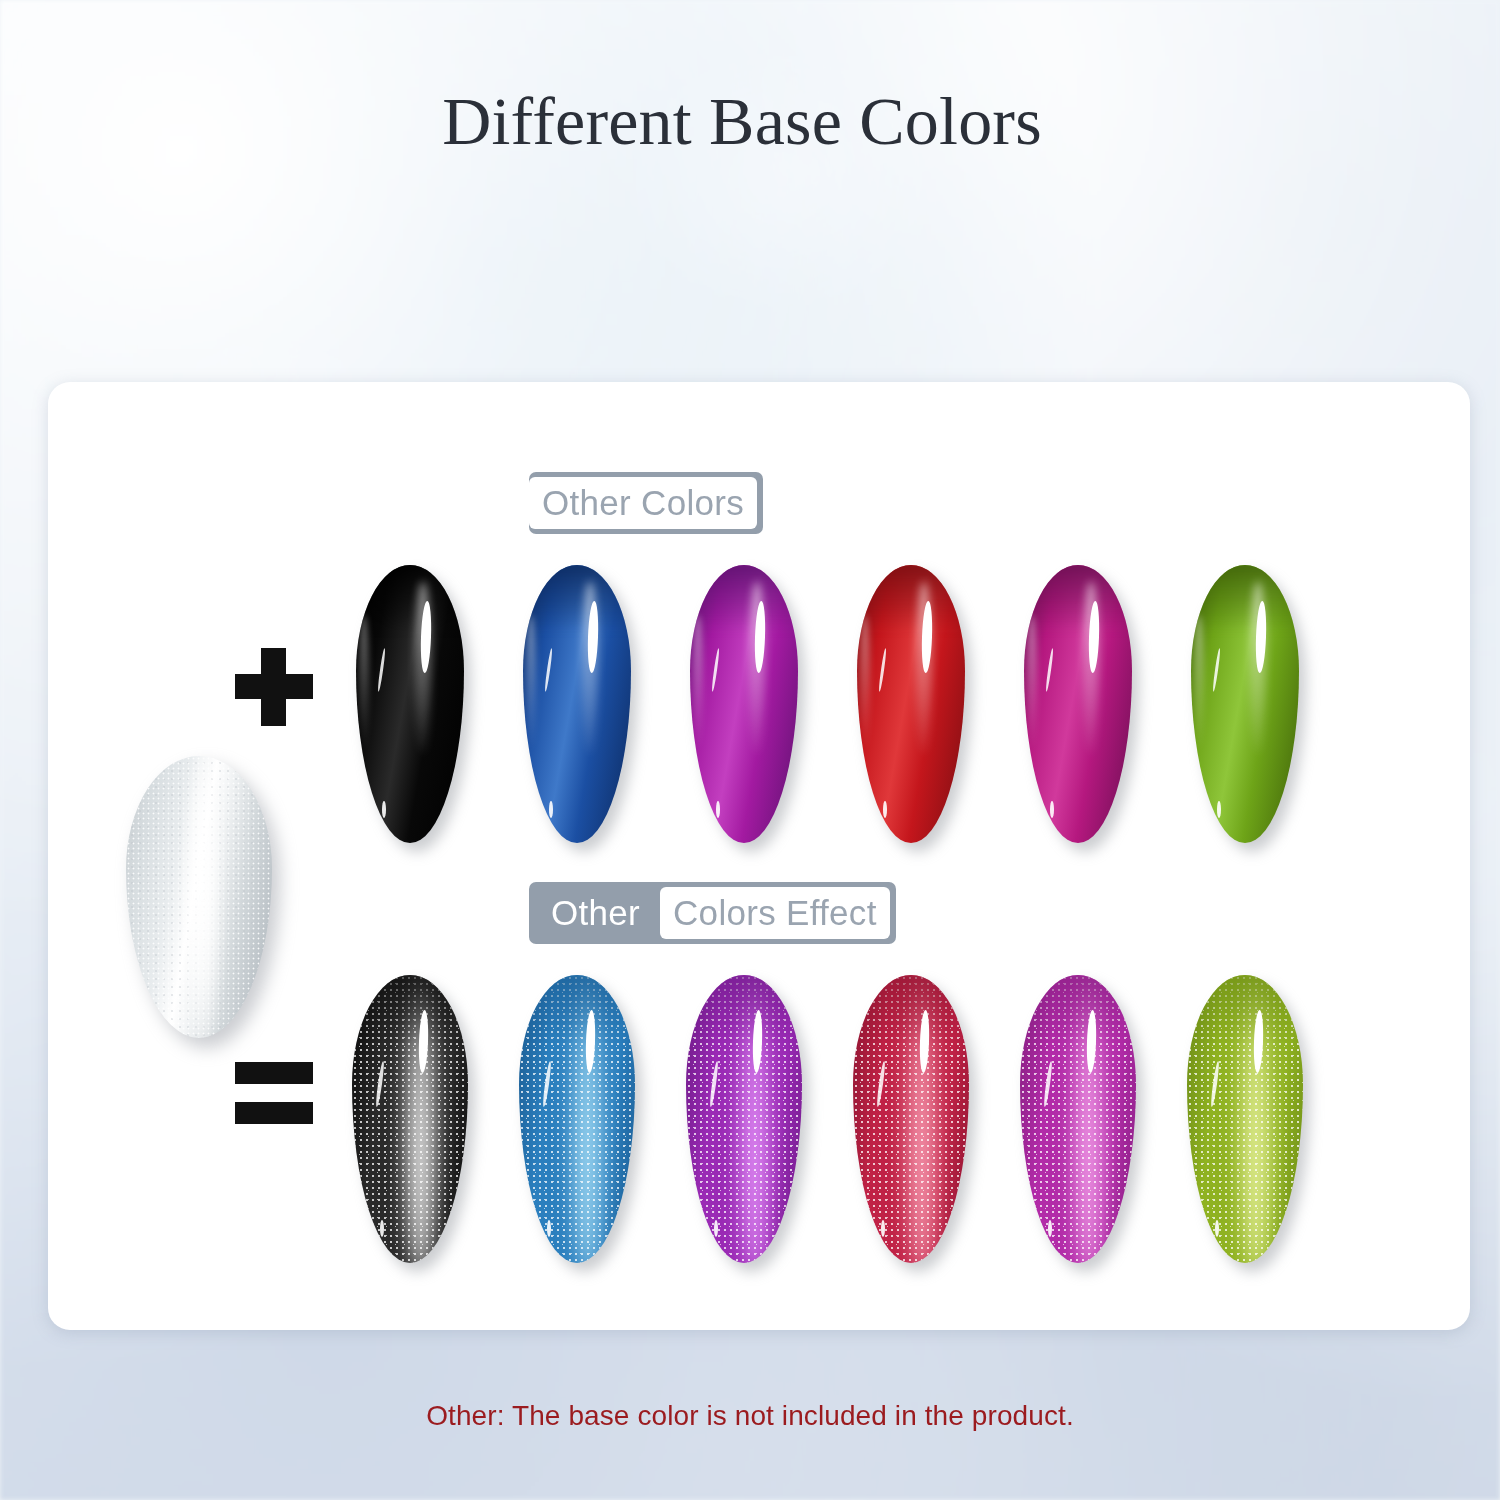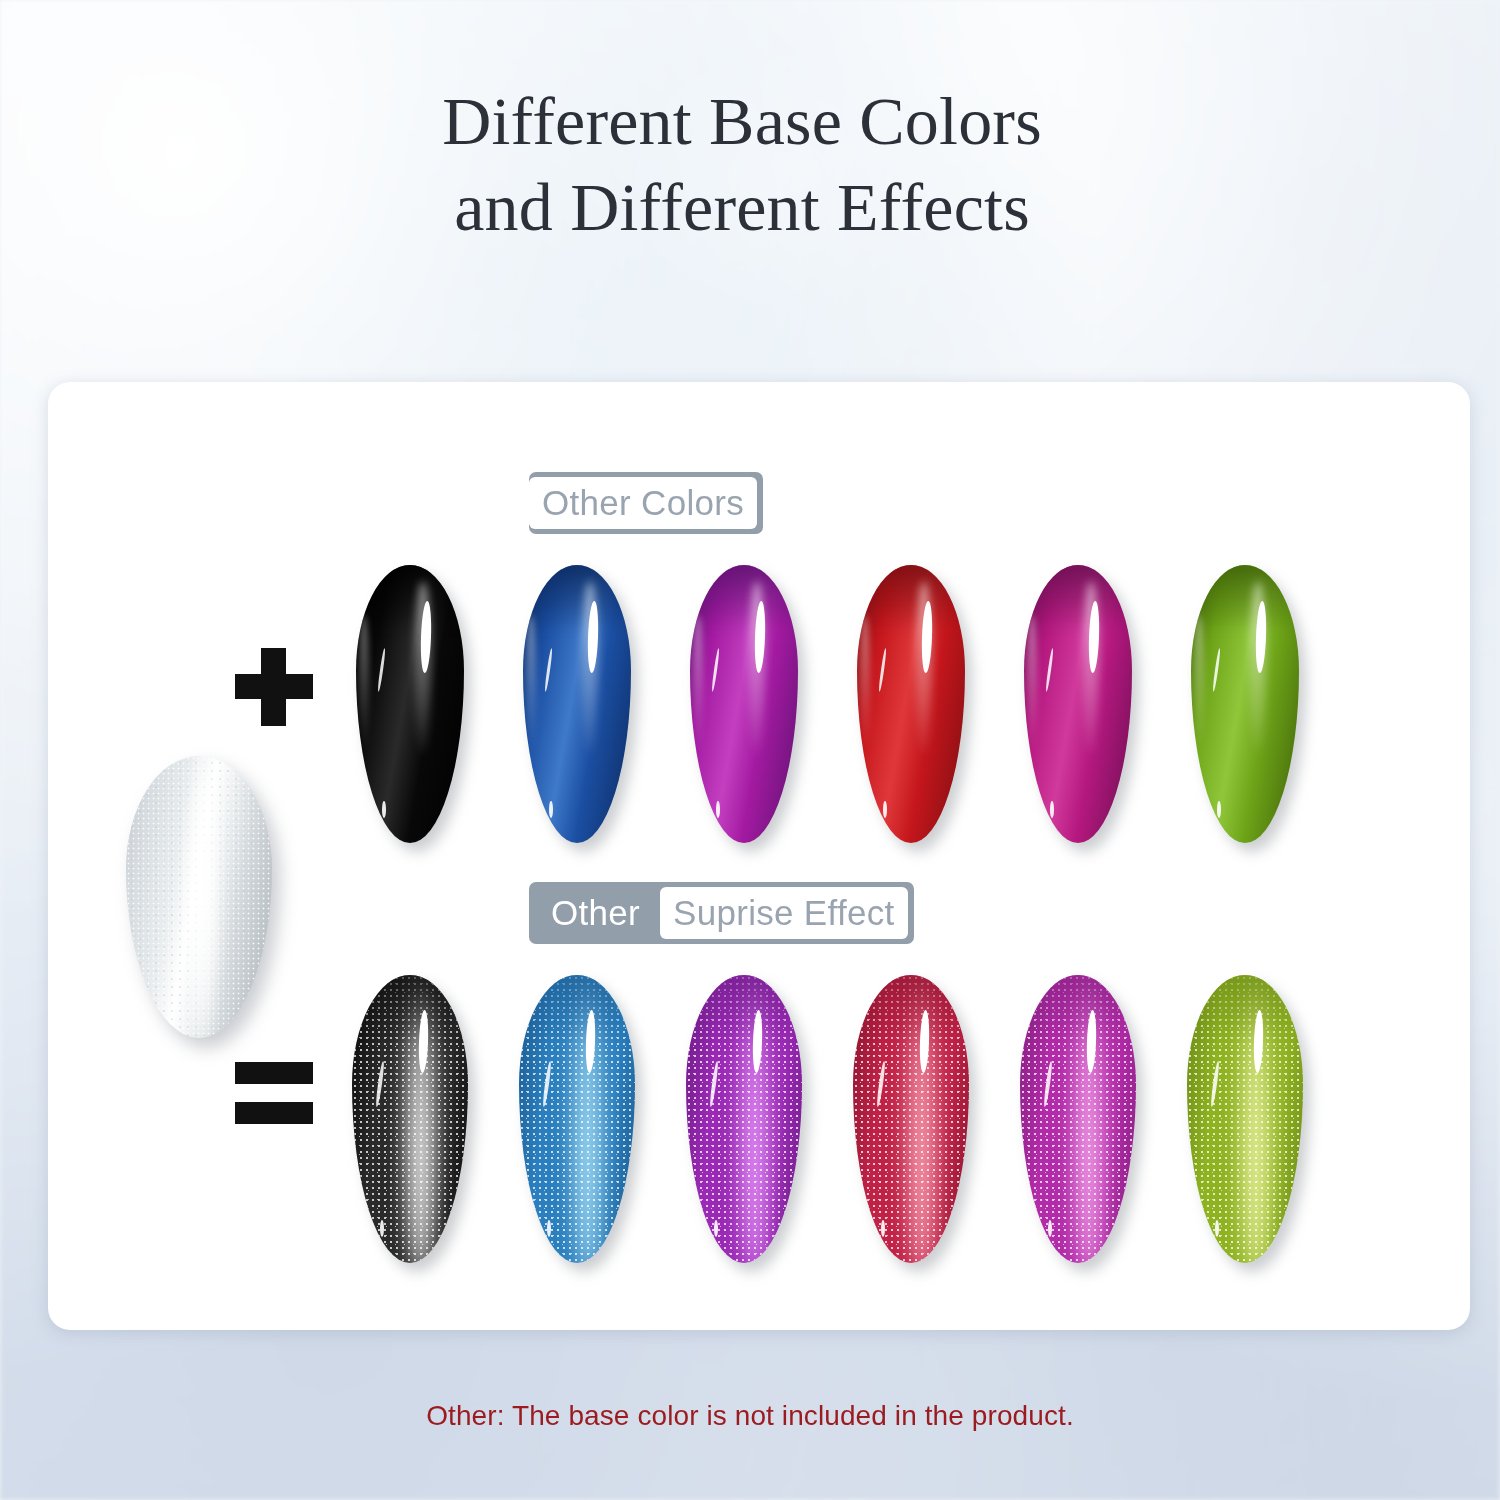--- a/index.html
+++ b/index.html
@@ -237,32 +237,31 @@
 </style>
 </head>
 <body>
 
 <div id="bg">
   <div id="bg-grain"></div>
 </div>
 
 <div id="header">
   <div class="title-line">Different Base Colors</div>
-  <div class="title-line">and Different Effects</div>
 </div>
 
 <div id="card"></div>
 
 <div class="badge" id="badge-before">
   <span class="badge-right">Other Colors</span>
 </div>
 
 <div class="badge" id="badge-after">
   <span class="badge-left">Other</span>
-  <span class="badge-right">Suprise Effect</span>
+  <span class="badge-right">Colors Effect</span>
 </div>
 
 <div class="op" id="op-plus"></div>
 <div class="op" id="op-equals">
   <span class="bar b1"></span>
   <span class="bar b2"></span>
 </div>
 
 <div id="nail-base">
   <div class="sparkle"></div>

